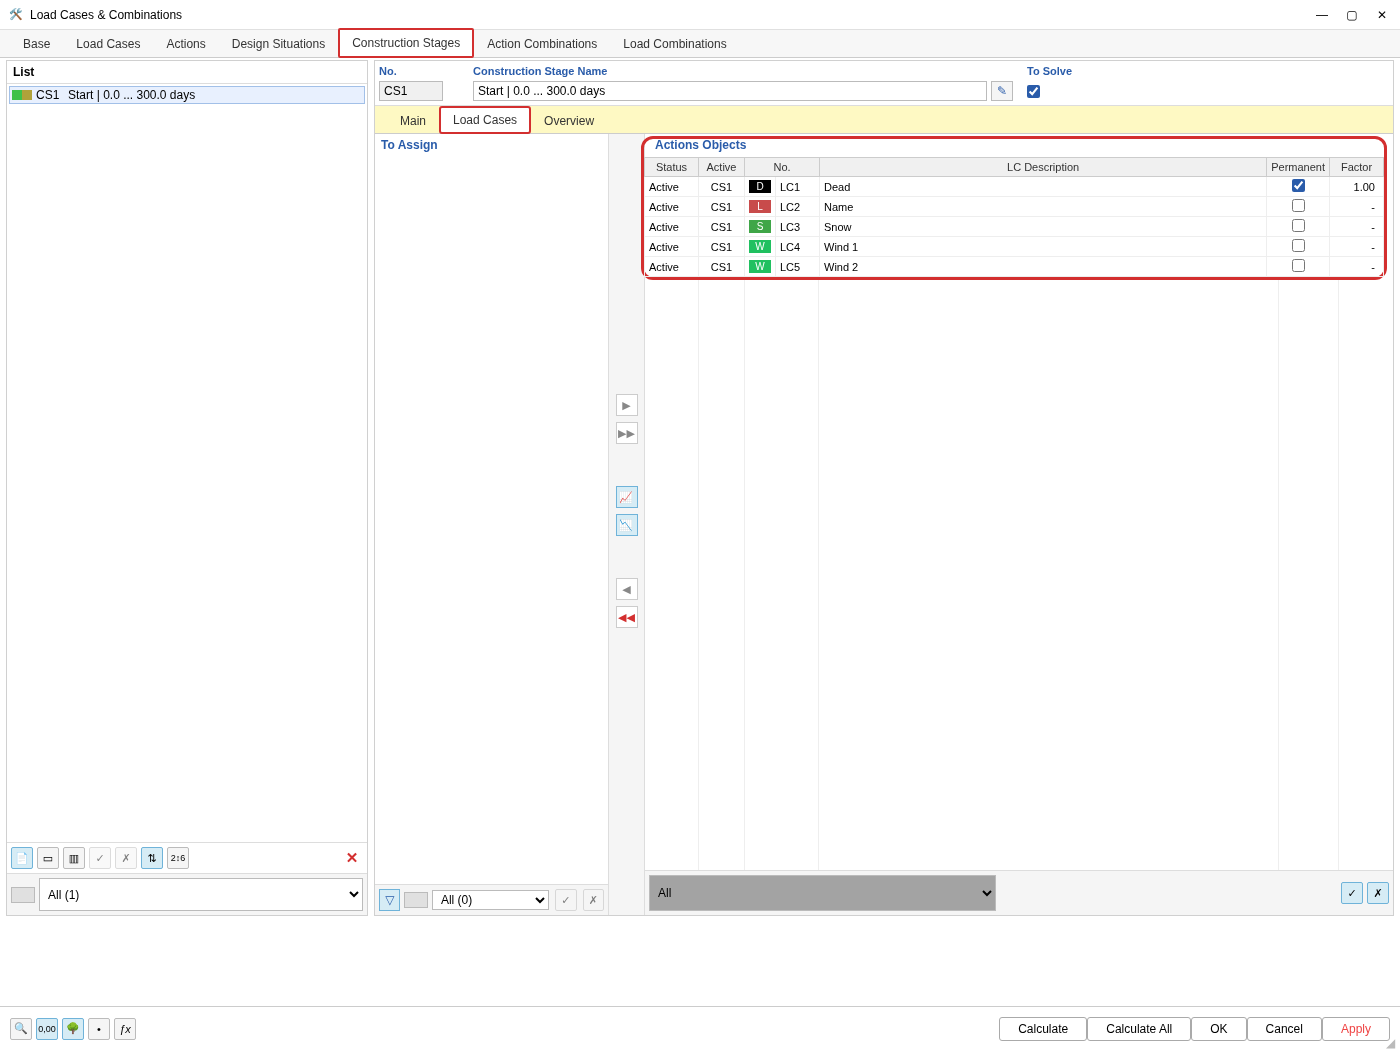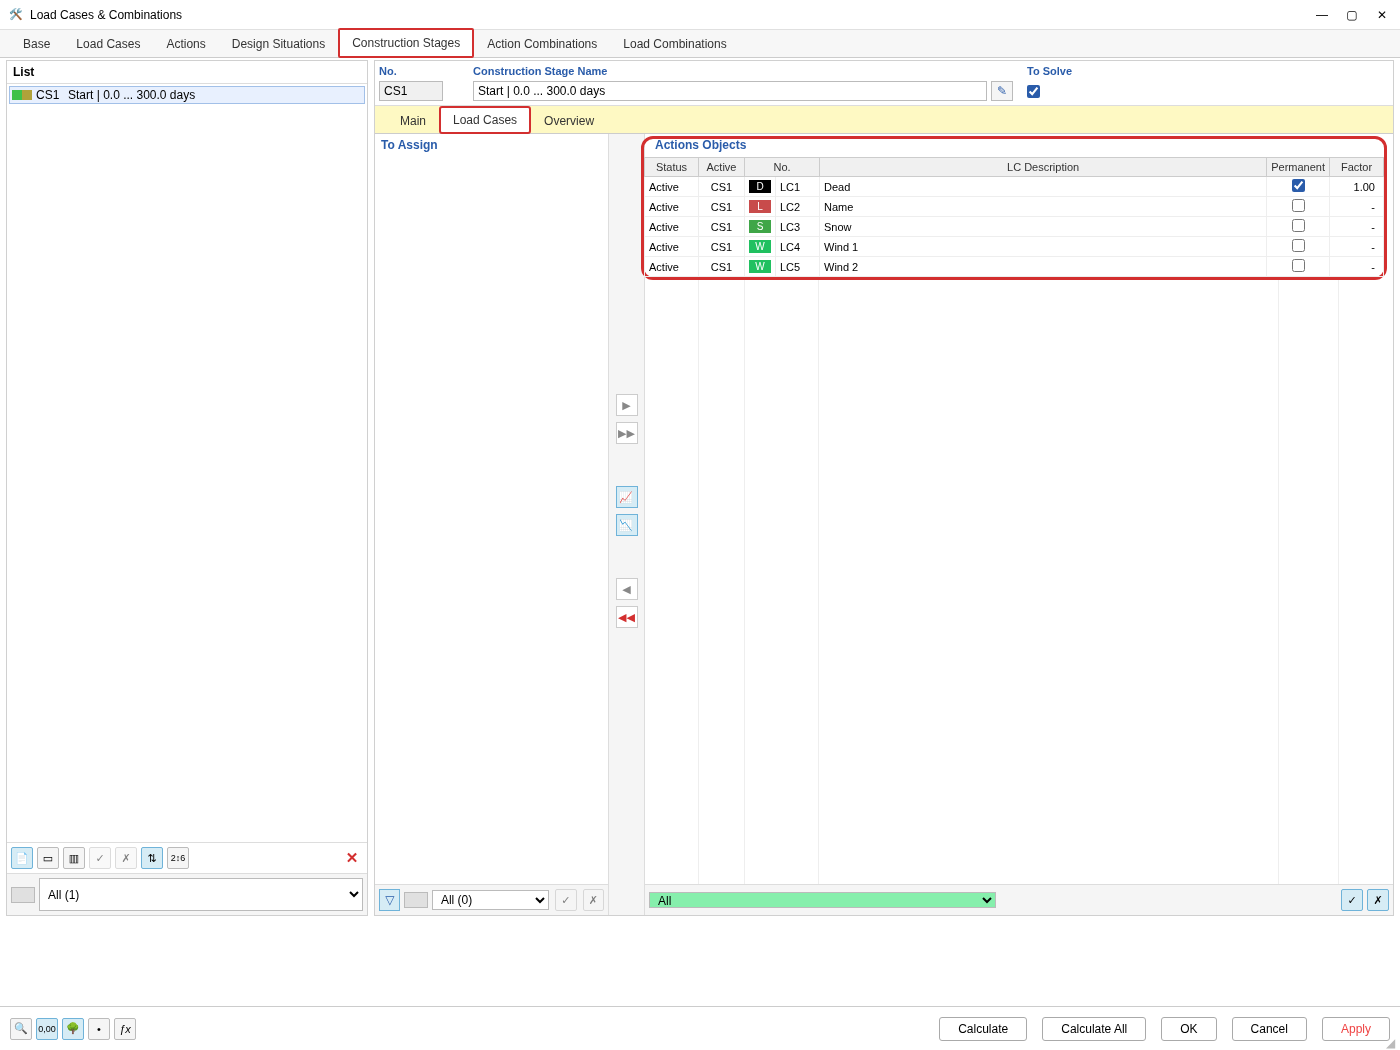--- a/index.html
+++ b/index.html
@@ -86,26 +86,26 @@
 .obj-table td.active { width: 46px; text-align: center; }
 .obj-table td.badge { width: 30px; text-align: center; }
 .obj-table td.no { width: 44px; text-align: left; }
 .obj-table td.desc {}
 .obj-table td.perm { width: 60px; text-align: center; }
 .obj-table td.factor { width: 54px; text-align: right; padding-right: 8px; }
 .badge-box { display: inline-block; width: 22px; height: 13px; color: #fff; font-size: 10px; line-height: 13px; text-align: center; }
 .obj-body { flex: 1; display: flex; }
 .obj-body .grid-col { border-right: 1px solid #eee; }
 .obj-foot { display: flex; align-items: center; gap: 4px; padding: 4px; border-top: 1px solid #ddd; background: #f5f5f5; }
-.obj-foot select { flex: 1; height: 16px; border: 1px solid #bbb; background: #86efac; padding: 0 4px; max-width: 500px; }
+.obj-foot select { flex: 1; height: 36px; border: 1px solid #bbb; background: #a3a3a3; padding: 0 4px; max-width: 500px; }
 
 
 .bottombar { position: absolute; bottom: 0; left: 0; right: 0; height: 44px; border-top: 1px solid #ccc; display: flex; align-items: center; padding: 0 10px; background: #fff; }
 .bottombar .bb-left { display: flex; gap: 4px; }
-.bottombar .bb-right { margin-left: auto; display: flex; gap: 15px; }
+.bottombar .bb-right { margin-left: auto; display: flex; gap: 0; }
 .bb-btn { height: 24px; padding: 0 18px; border: 1px solid #aaa; background: #fff; border-radius: 3px; cursor: pointer; font-size: 12px; }
 .bb-btn.disabled { color: #ef4444; cursor: default; }
 .corner-grip { position: absolute; right: 2px; bottom: 2px; width: 12px; height: 12px; color: #bbb; font-size: 12px; }
 
 input[type=checkbox] { width: 13px; height: 13px; accent-color: #2a5caa; cursor: pointer; }
 </style>
 </head>
 <body>
 
 <div class="titlebar">

